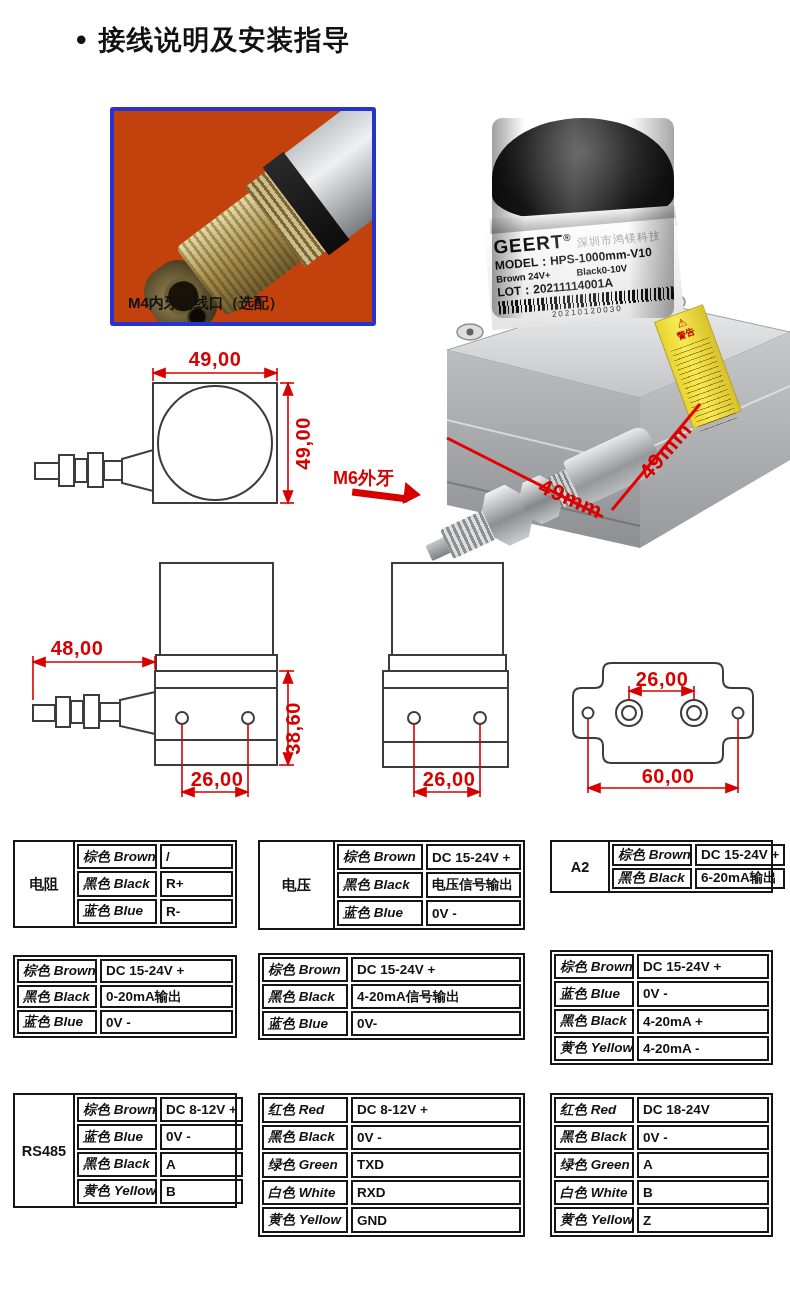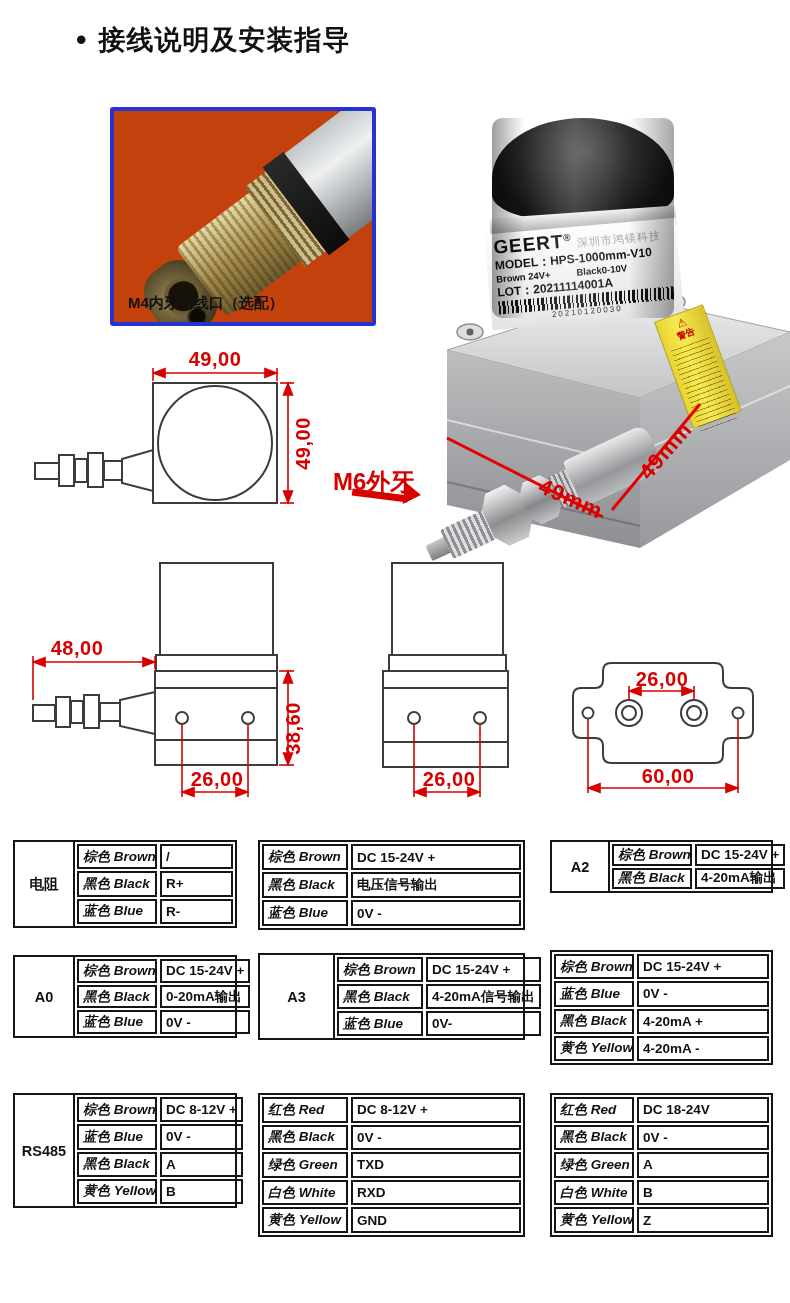--- a/index.html
+++ b/index.html
@@ -62,21 +62,21 @@
   .gd-thread{left:20px;top:16px;width:48px;height:32px;border-radius:3px;
      background:repeating-linear-gradient(90deg,#8d8f92 0 3px,#dcdee0 3px 6px);}
   .gd-nut1{left:66px;top:2px;width:42px;height:58px;background:linear-gradient(180deg,#f0f1f2,#8c8e90 55%,#c9cbcd);
      clip-path:polygon(25% 0,75% 0,100% 25%,100% 75%,75% 100%,25% 100%,0 75%,0 25%);}
   .gd-nut2{left:106px;top:8px;width:36px;height:46px;background:linear-gradient(180deg,#eceded,#85878a 55%,#c2c4c6);
      clip-path:polygon(25% 0,75% 0,100% 25%,100% 75%,75% 100%,25% 100%,0 75%,0 25%);}
   .gd-collar{left:140px;top:14px;width:22px;height:34px;
      background:repeating-linear-gradient(90deg,#818385 0 2px,#cfd1d3 2px 5px);}
   .gd-snout{left:160px;top:6px;width:90px;height:50px;border-radius:4px 12px 12px 4px;
      background:linear-gradient(180deg,#e8e9ea,#95979a 60%,#b9bbbd);}
-  .m6-label{position:absolute;left:333px;top:466px;font-size:24px;font-weight:900;color:var(--dim-red,#d60000);}
+  .m6-label{position:absolute;left:333px;top:466px;font-size:18px;font-weight:900;color:var(--dim-red,#d60000);}
   .m6-arrow-bar{position:absolute;left:352px;top:492px;width:56px;height:7px;background:var(--dim-red,#d60000);transform:rotate(7deg);}
   .m6-arrow-head{position:absolute;left:404px;top:483px;width:0;height:0;transform:rotate(7deg);
      border-left:17px solid var(--dim-red,#d60000);border-top:11px solid transparent;border-bottom:11px solid transparent;}
   .dim-photo{position:absolute;color:var(--dim-red,#d60000);font-weight:900;font-size:22px;letter-spacing:1px;}
   
   .dim{position:absolute;color:var(--dim-red,#d60000);font-weight:800;font-size:20px;text-align:center;width:74px;letter-spacing:.5px;}
   svg{position:absolute;overflow:visible;}
   .ln{stroke:#3c3c3c;stroke-width:2;fill:none;}
   .lnw{stroke:#3c3c3c;stroke-width:2;fill:#fff;}
   .red{stroke:var(--dim-red,#d60000);stroke-width:1.6;fill:none;}
@@ -297,20 +297,21 @@
           <div class="wt-cell wt-color">黑色 Black</div>
           <div class="wt-cell wt-val">R+</div>
         </div>
         <div class="wt-row">
           <div class="wt-cell wt-color">蓝色 Blue</div>
           <div class="wt-cell wt-val">R-</div>
         </div>
       </div>
   </div>
   <div class="wtable" style="left:258px;top:840px;width:267px;height:90px;--lw:73px;--cw:86px;">
+    <div class="wt-label">电压</div>
     <div class="wt-rows">
         <div class="wt-row">
           <div class="wt-cell wt-color">棕色 Brown</div>
           <div class="wt-cell wt-val">DC 15-24V +</div>
         </div>
         <div class="wt-row">
           <div class="wt-cell wt-color">黑色 Black</div>
           <div class="wt-cell wt-val">电压信号输出</div>
         </div>
         <div class="wt-row">
@@ -321,43 +322,41 @@
   </div>
   <div class="wtable" style="left:550px;top:840px;width:223px;height:53px;--lw:56px;--cw:80px;">
     <div class="wt-label">A2</div>
     <div class="wt-rows">
         <div class="wt-row">
           <div class="wt-cell wt-color">棕色 Brown</div>
           <div class="wt-cell wt-val">DC 15-24V  +</div>
         </div>
         <div class="wt-row">
           <div class="wt-cell wt-color">黑色 Black</div>
-          <div class="wt-cell wt-val">4-20mA输出</div>
+          <div class="wt-cell wt-val">6-20mA输出</div>
         </div>
       </div>
   </div>
   <div class="wtable" style="left:13px;top:955px;width:224px;height:83px;--lw:58px;--cw:80px;">
-    <div class="wt-label">A0</div>
     <div class="wt-rows">
         <div class="wt-row">
           <div class="wt-cell wt-color">棕色 Brown</div>
           <div class="wt-cell wt-val">DC 15-24V +</div>
         </div>
         <div class="wt-row">
           <div class="wt-cell wt-color">黑色 Black</div>
           <div class="wt-cell wt-val">0-20mA输出</div>
         </div>
         <div class="wt-row">
           <div class="wt-cell wt-color">蓝色 Blue</div>
           <div class="wt-cell wt-val">0V -</div>
         </div>
       </div>
   </div>
   <div class="wtable" style="left:258px;top:953px;width:267px;height:87px;--lw:73px;--cw:86px;">
-    <div class="wt-label">A3</div>
     <div class="wt-rows">
         <div class="wt-row">
           <div class="wt-cell wt-color">棕色 Brown</div>
           <div class="wt-cell wt-val">DC 15-24V +</div>
         </div>
         <div class="wt-row">
           <div class="wt-cell wt-color">黑色 Black</div>
           <div class="wt-cell wt-val">4-20mA信号输出</div>
         </div>
         <div class="wt-row">

